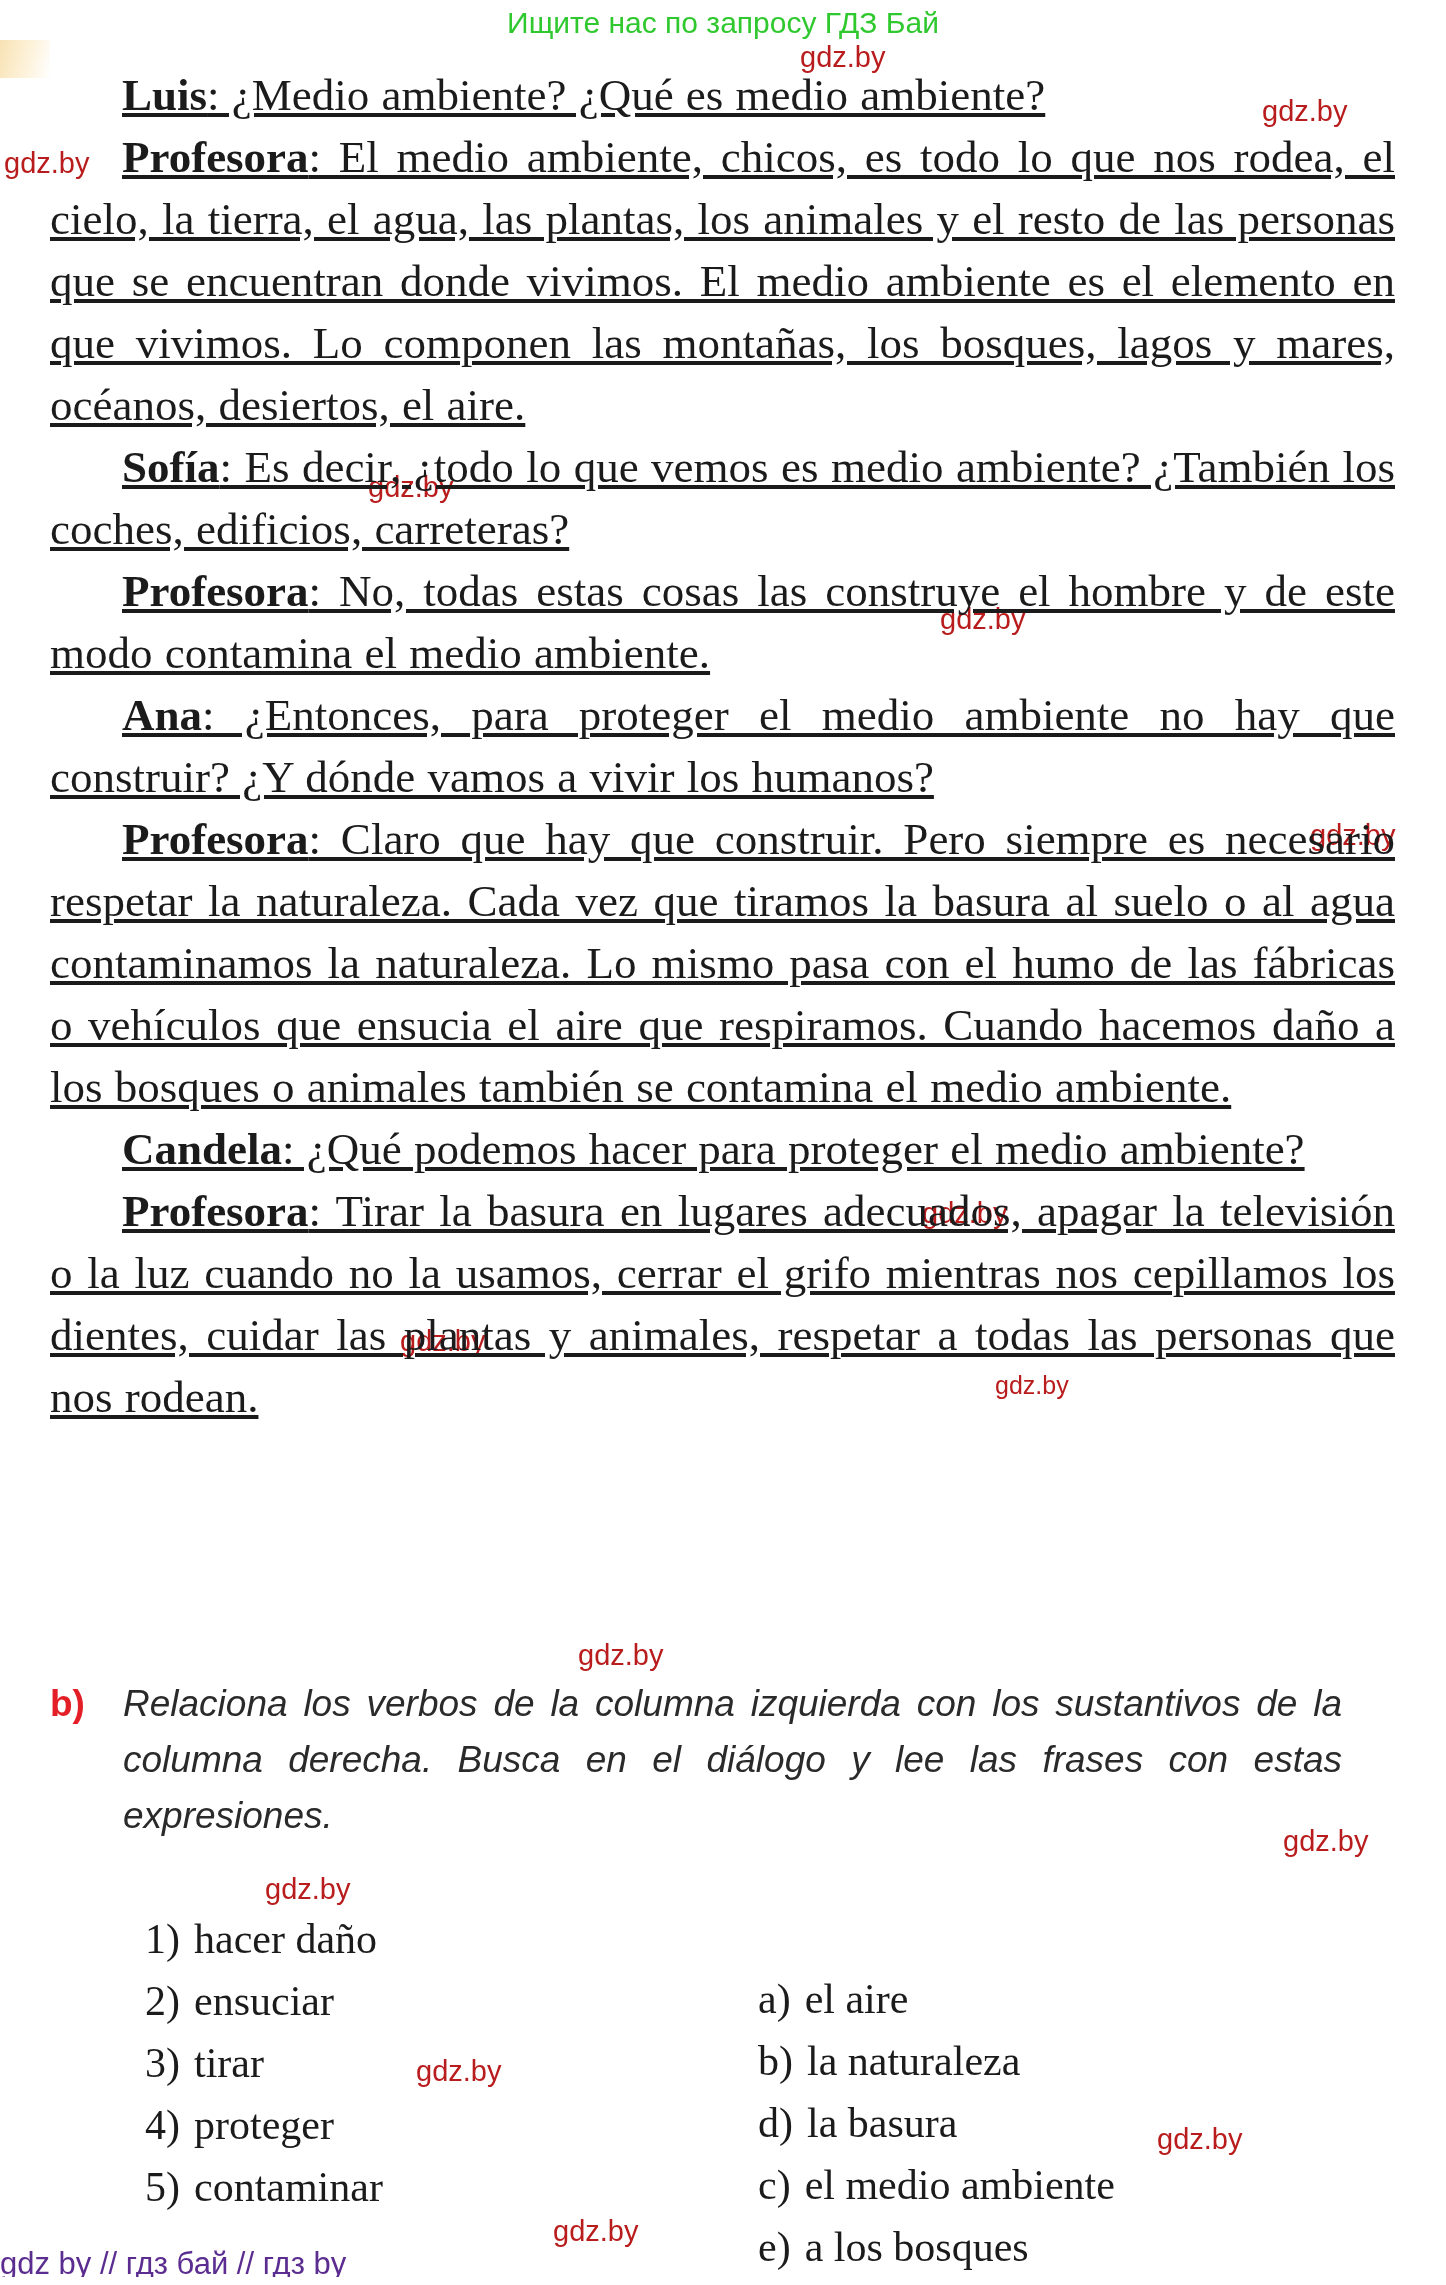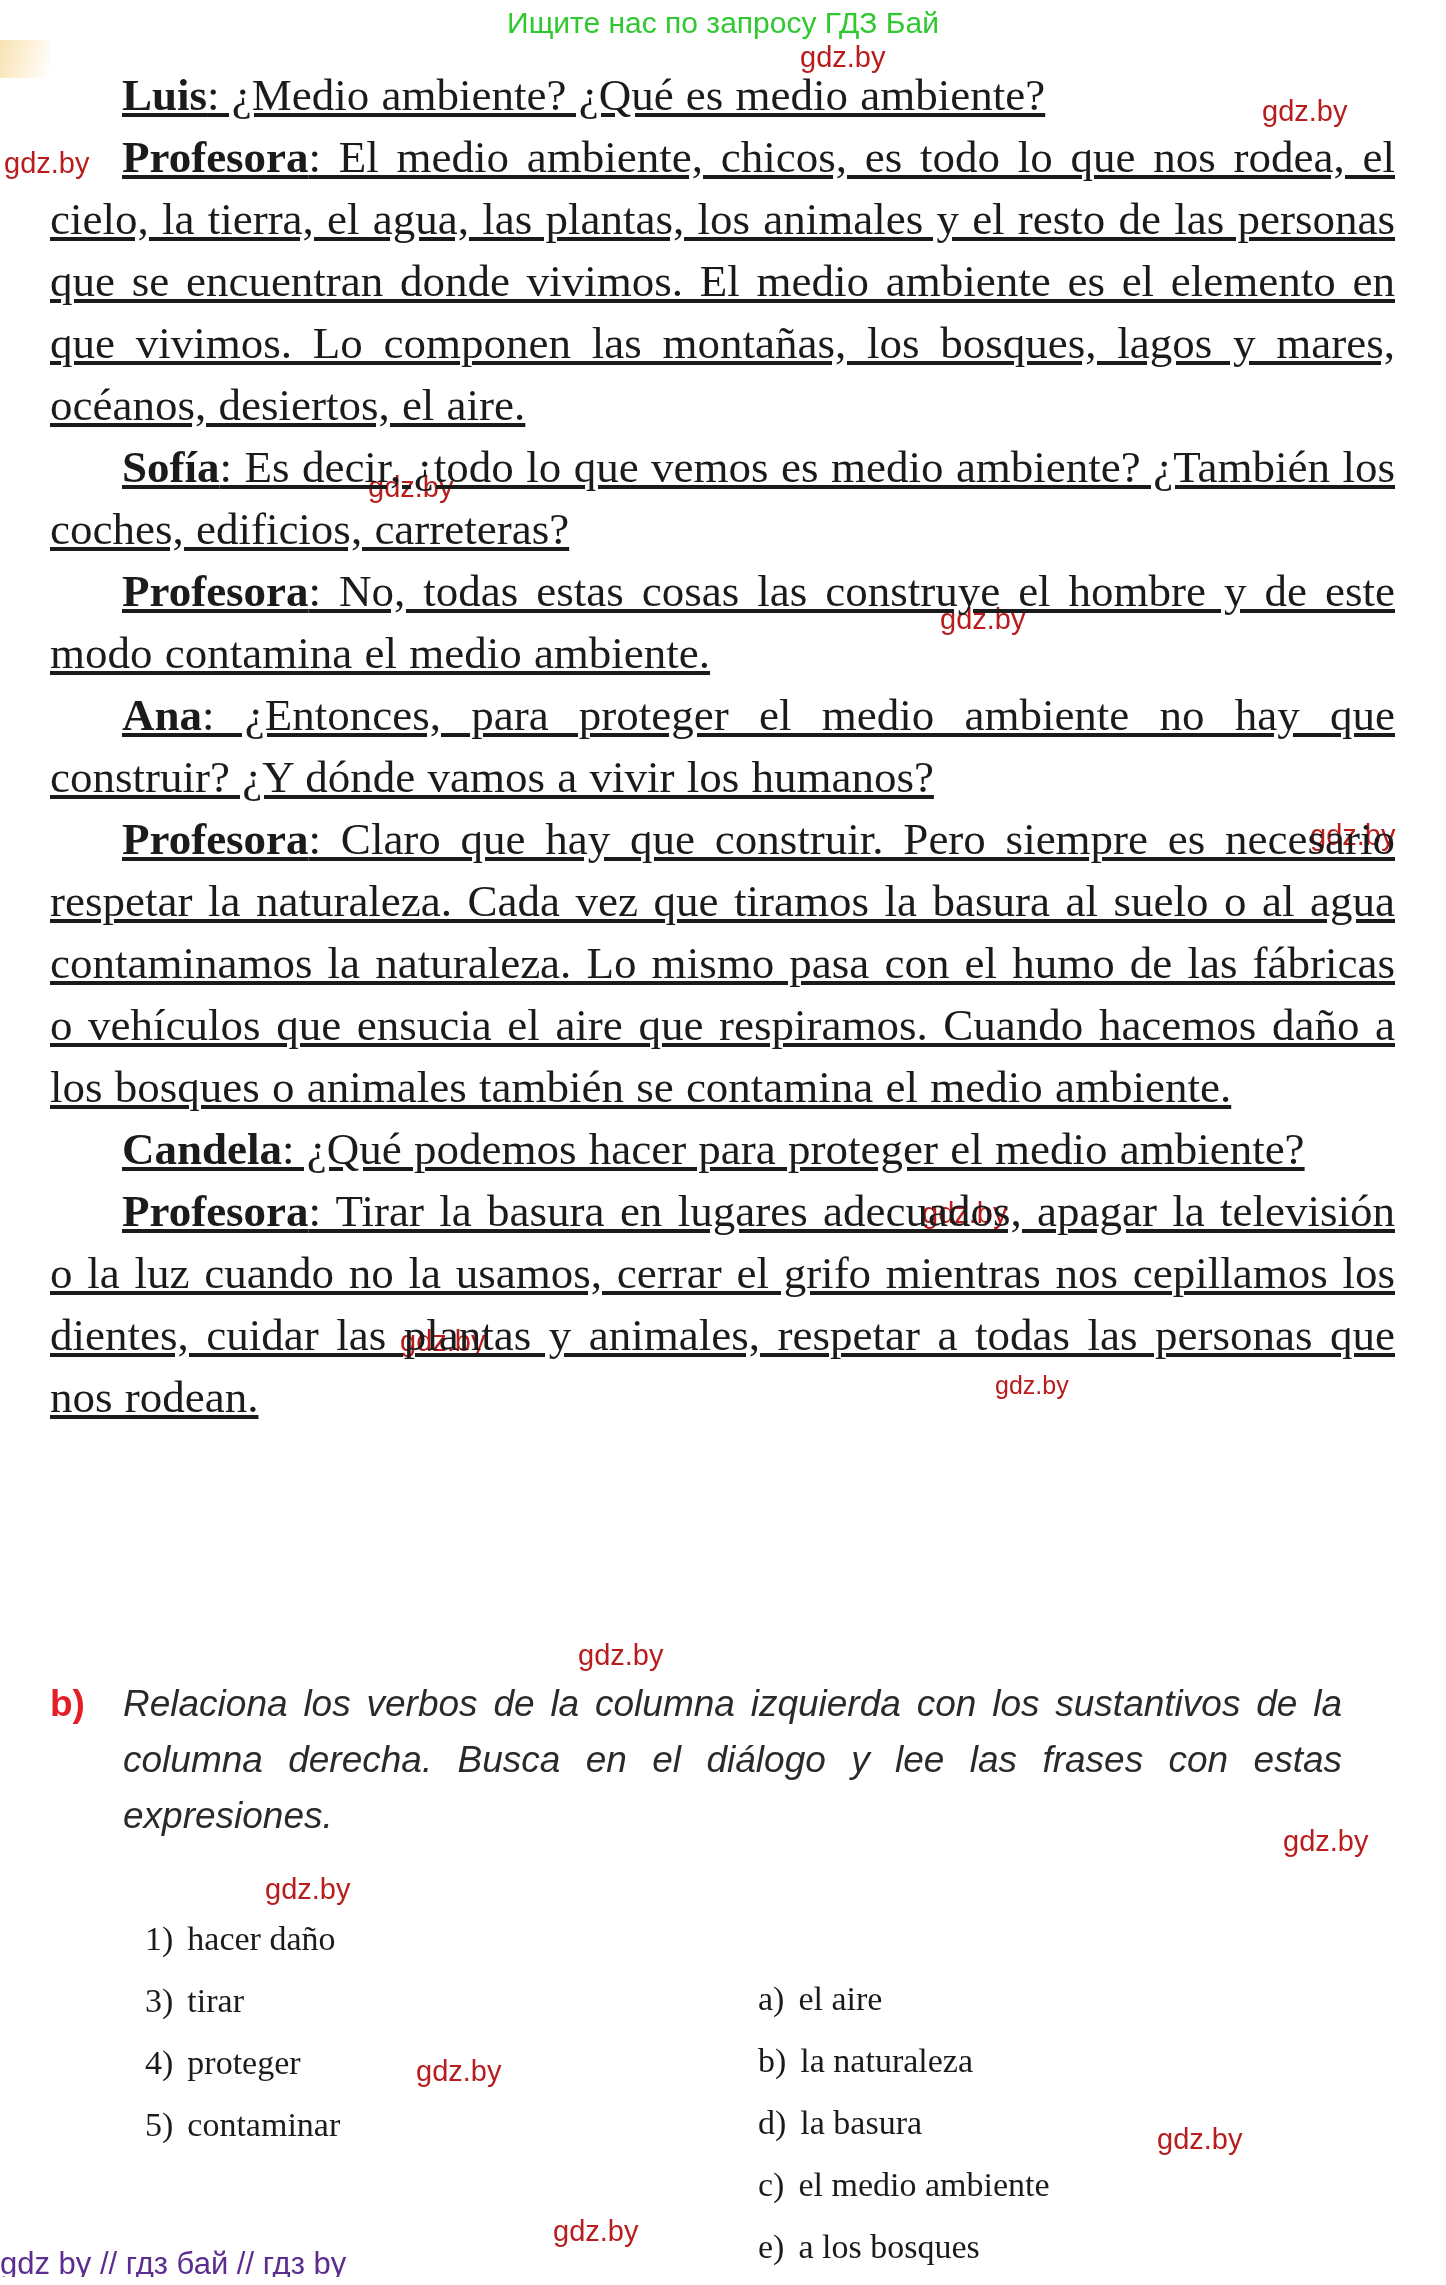--- a/index.html
+++ b/index.html
@@ -66,21 +66,21 @@
     color:#2a2a2a;
   }
   .exercise-label{
     position:absolute;left:0;top:0;
     color:var(--exercise_red);
     font-weight:bold;
   }
   .exercise-text{margin-left:73px;text-align:justify;font-style:italic;}
   .match-col{
     position:absolute;
-    font-size:34px;line-height:62px;
+    font-size:42px;line-height:62px;
     color:#1b1b1b;
   }
   .match-left{top:1908px;left:145px;}
   .match-right{top:1968px;left:758px;}
   .match-key{display:inline-block;margin-right:14px;}
   .footer-line{
     position:absolute;top:2246px;left:0;width:100%;
     text-align:left;
     font-family:"Liberation Sans",sans-serif;
     font-size:31px;
@@ -123,20 +123,21 @@
     <p><span class="speaker">Profesora</span><span>: Tirar la basura en lugares adecuados, apagar la televisión o la luz cuando no la usamos, cerrar el grifo mientras nos cepillamos los dientes, cuidar las plantas y animales, respetar a todas las personas que nos rodean.</span></p>
   </div>
 
   <div class="exercise">
     <span class="exercise-label">b)</span>
     <div class="exercise-text">Relaciona los verbos de la columna izquierda con los sustantivos de la columna derecha. Busca en el diálogo y lee las frases con estas expresiones.</div>
   </div>
 
   <div class="match-col match-left">
     <div><span class="match-key">1)</span><span>hacer daño</span></div>
+    <div><span class="match-key">2)</span><span>ensuciar</span></div>
     <div><span class="match-key">3)</span><span>tirar</span></div>
     <div><span class="match-key">4)</span><span>proteger</span></div>
     <div><span class="match-key">5)</span><span>contaminar</span></div>
   </div>
 
   <div class="match-col match-right">
     <div><span class="match-key">a)</span><span>el aire</span></div>
     <div><span class="match-key">b)</span><span>la naturaleza</span></div>
     <div><span class="match-key">d)</span><span>la basura</span></div>
     <div><span class="match-key">c)</span><span>el medio ambiente</span></div>

